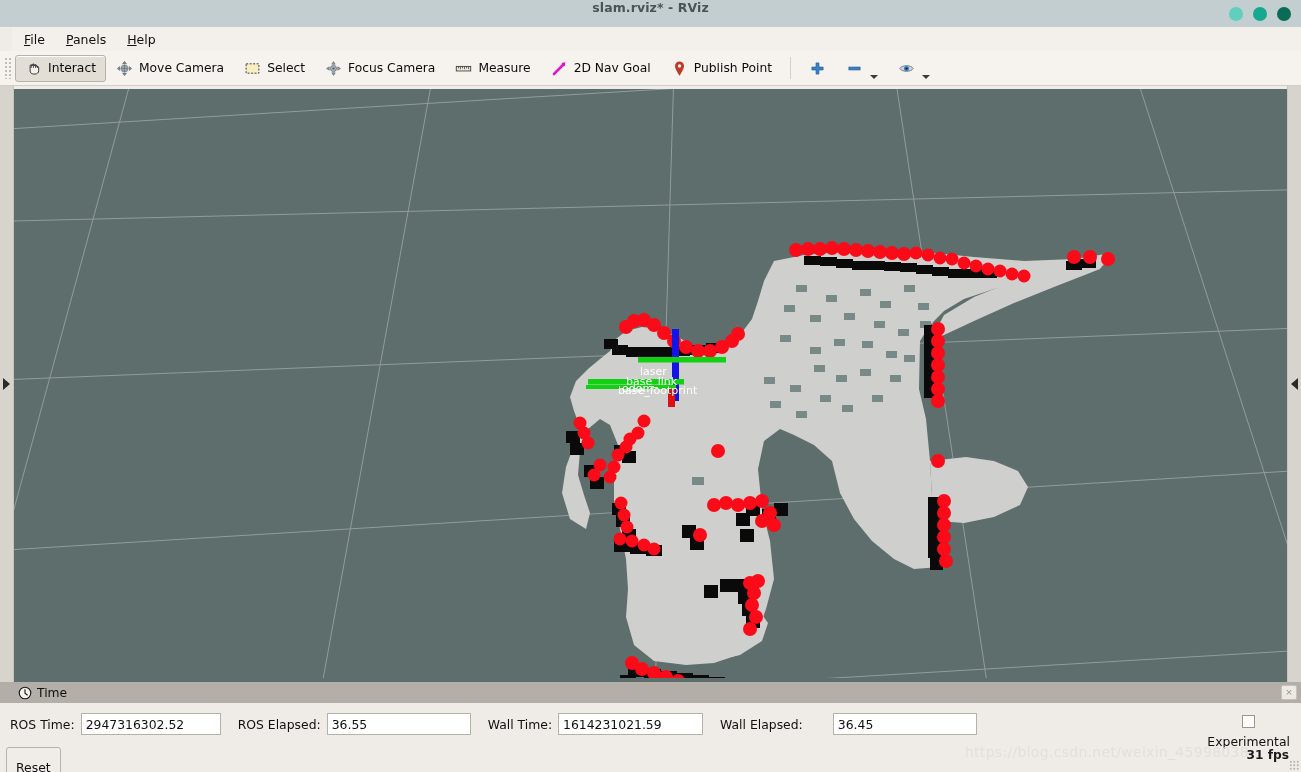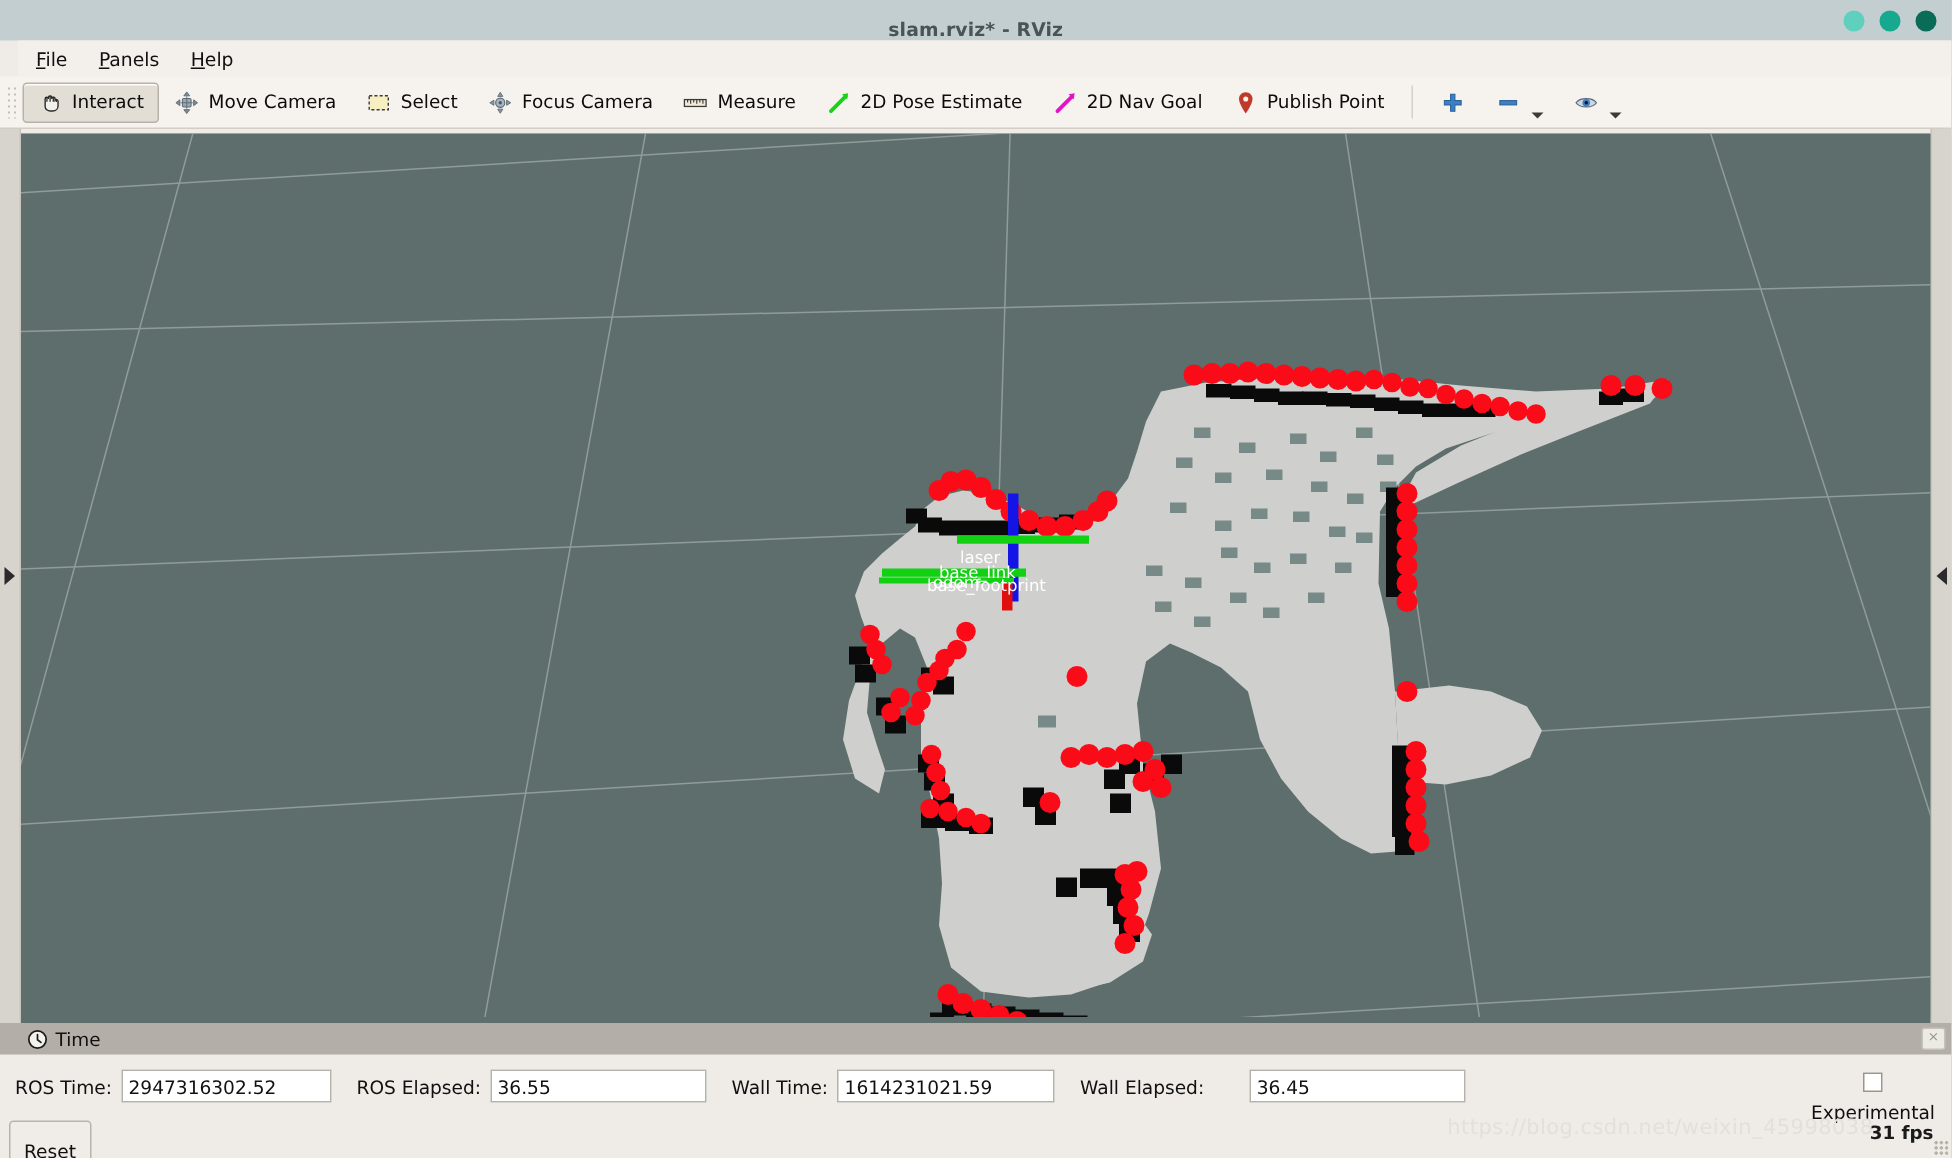--- a/index.html
+++ b/index.html
@@ -13,21 +13,21 @@
   #app {
     position: relative;
     width: 1301px; height: 772px;
     background: #efece7;
   }
 
   
   .titlebar {
     position: absolute; left: 0; top: 0; width: 1301px; height: 27px;
     background: #c3ced0;
-    display: flex; align-items: flex-end; justify-content: center;
+    display: flex; align-items: flex-start; justify-content: center;
   }
   .title-text {
     font-size: 12.5px; font-weight: bold; color: #4a5457;
     letter-spacing: .1px;
   }
   .win-btns {
     position: absolute; right: 10px; top: 0; height: 27px;
     display: flex; align-items: center; gap: 10px;
   }
   .win-btn { width: 14px; height: 14px; border-radius: 50%; }
@@ -257,29 +257,20 @@
     <div class="tbtn">
       <span class="icon-wrap">
         <svg class="ticon" viewBox="0 0 20 20">
           <rect x="1.5" y="7.5" width="17" height="5.4" fill="#efe9d6" stroke="#3a3a3a" stroke-width="1"></rect>
           <path d="M4 7.6 v2.3 M6.4 7.6 v3.2 M8.8 7.6 v2.3 M11.2 7.6 v3.2 M13.6 7.6 v2.3 M16 7.6 v3.2" stroke="#3a3a3a" stroke-width=".9"></path>
         </svg>
       </span>
       <span>Measure</span>
     </div>
 
-    <div class="tbtn">
-      <span class="icon-wrap">
-        <svg class="ticon" viewBox="0 0 20 20">
-          <path d="M3.5 16.5 L15 5" stroke="#18d21a" stroke-width="3" stroke-linecap="round"></path>
-          <path d="M12.2 3.4 L17 2.6 L16.2 7.4z" fill="#18d21a"></path>
-        </svg>
-      </span>
-      <span>2D Pose Estimate</span>
-    </div>
 
     <div class="tbtn">
       <span class="icon-wrap">
         <svg class="ticon" viewBox="0 0 20 20">
           <path d="M3.5 16.5 L15 5" stroke="#e412c8" stroke-width="3" stroke-linecap="round"></path>
           <path d="M12.2 3.4 L17 2.6 L16.2 7.4z" fill="#e412c8"></path>
         </svg>
       </span>
       <span>2D Nav Goal</span>
     </div>

